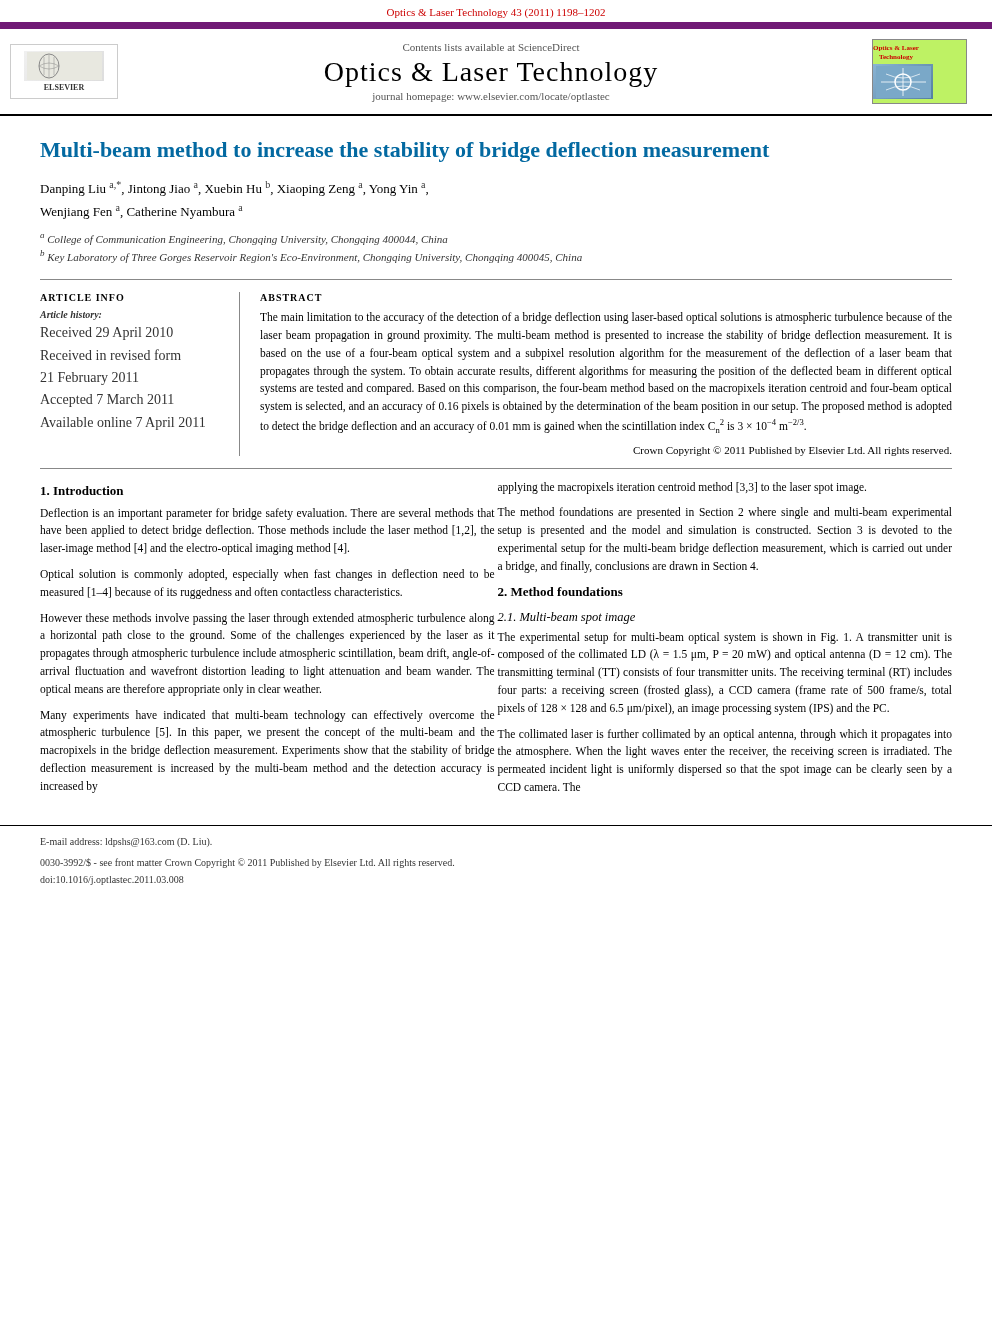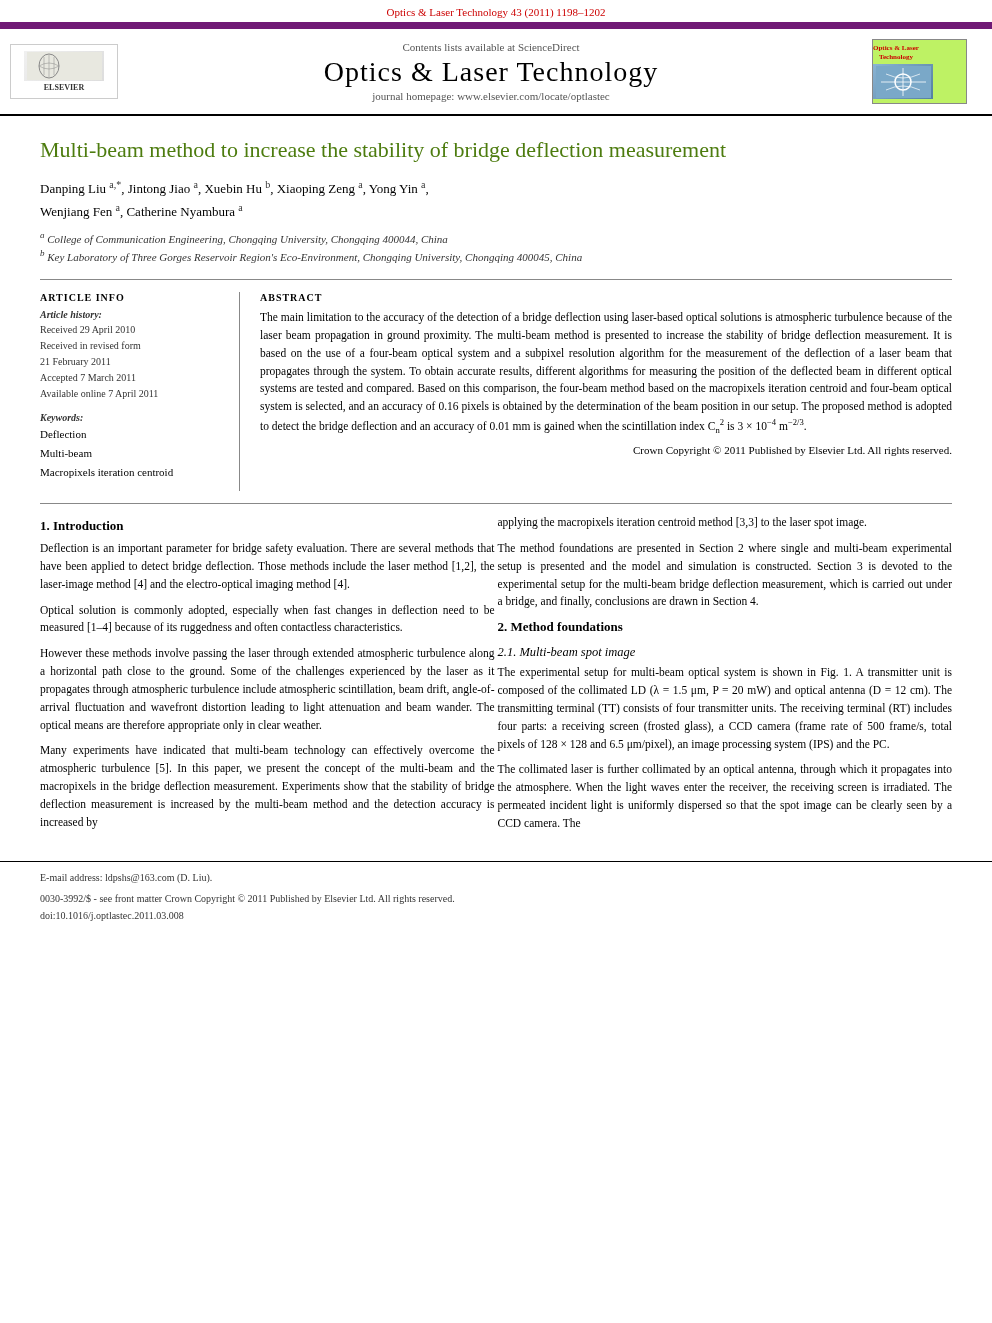--- a/index.html
+++ b/index.html
@@ -118,22 +118,22 @@
     }
 
     
     .main-content {
       padding: 20px 40px 20px 40px;
     }
 
     
     .article-title {
       font-size: 22px;
-      font-weight: normal;
-      color: #4d7c0f;
+      font-weight: bold;
+      color: #0369a1;
       margin-bottom: 12px;
       line-height: 1.3;
     }
 
     
     .authors {
       font-size: 13px;
       color: #000;
       margin-bottom: 6px;
       line-height: 1.6;
@@ -183,21 +183,21 @@
       margin-bottom: 10px;
     }
     .info-label {
       font-size: 10px;
       font-style: italic;
       font-weight: bold;
       color: #333;
       margin-bottom: 2px;
     }
     .info-date {
-      font-size: 10px;
+      font-size: 14px;
       color: #333;
       line-height: 1.6;
     }
 
     .keywords-group { margin-top: 6px; }
     .keyword-item {
       font-size: 11px;
       color: #000;
       display: block;
       line-height: 1.7;
@@ -350,26 +350,20 @@
 
       <div class="info-group">
         <div class="info-label">Article history:</div>
         <div class="info-date">Received 29 April 2010</div>
         <div class="info-date">Received in revised form</div>
         <div class="info-date">21 February 2011</div>
         <div class="info-date">Accepted 7 March 2011</div>
         <div class="info-date">Available online 7 April 2011</div>
       </div>
 
-      <div class="keywords-group info-group">
-        <div class="info-label">Keywords:</div>
-        <span class="keyword-item">Deflection</span>
-        <span class="keyword-item">Multi-beam</span>
-        <span class="keyword-item">Macropixels iteration centroid</span>
-      </div>
     </div>
 
     <div class="abstract-section">
       <div class="section-label">ABSTRACT</div>
       <div class="abstract-text">
         The main limitation to the accuracy of the detection of a bridge deflection using laser-based optical solutions is atmospheric turbulence because of the laser beam propagation in ground proximity. The multi-beam method is presented to increase the stability of bridge deflection measurement. It is based on the use of a four-beam optical system and a subpixel resolution algorithm for the measurement of the deflection of a laser beam that propagates through the system. To obtain accurate results, different algorithms for measuring the position of the deflected beam in different optical systems are tested and compared. Based on this comparison, the four-beam method based on the macropixels iteration centroid and four-beam optical system is selected, and an accuracy of 0.16 pixels is obtained by the determination of the beam position in our setup. The proposed method is adopted to detect the bridge deflection and an accuracy of 0.01 mm is gained when the scintillation index C<sub>n</sub><sup>2</sup> is 3 × 10<sup>−4</sup> m<sup>−2/3</sup>.
       </div>
       <div class="abstract-copyright">Crown Copyright © 2011 Published by Elsevier Ltd. All rights reserved.</div>
     </div>
   </div>

